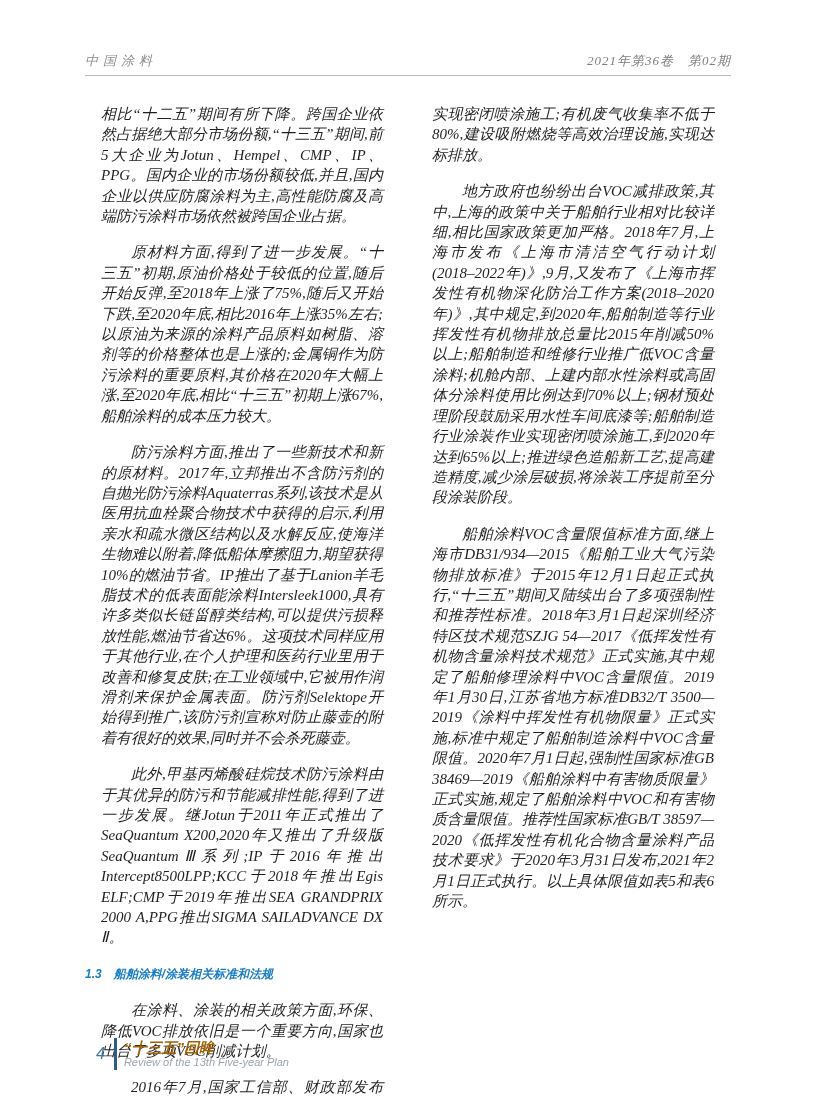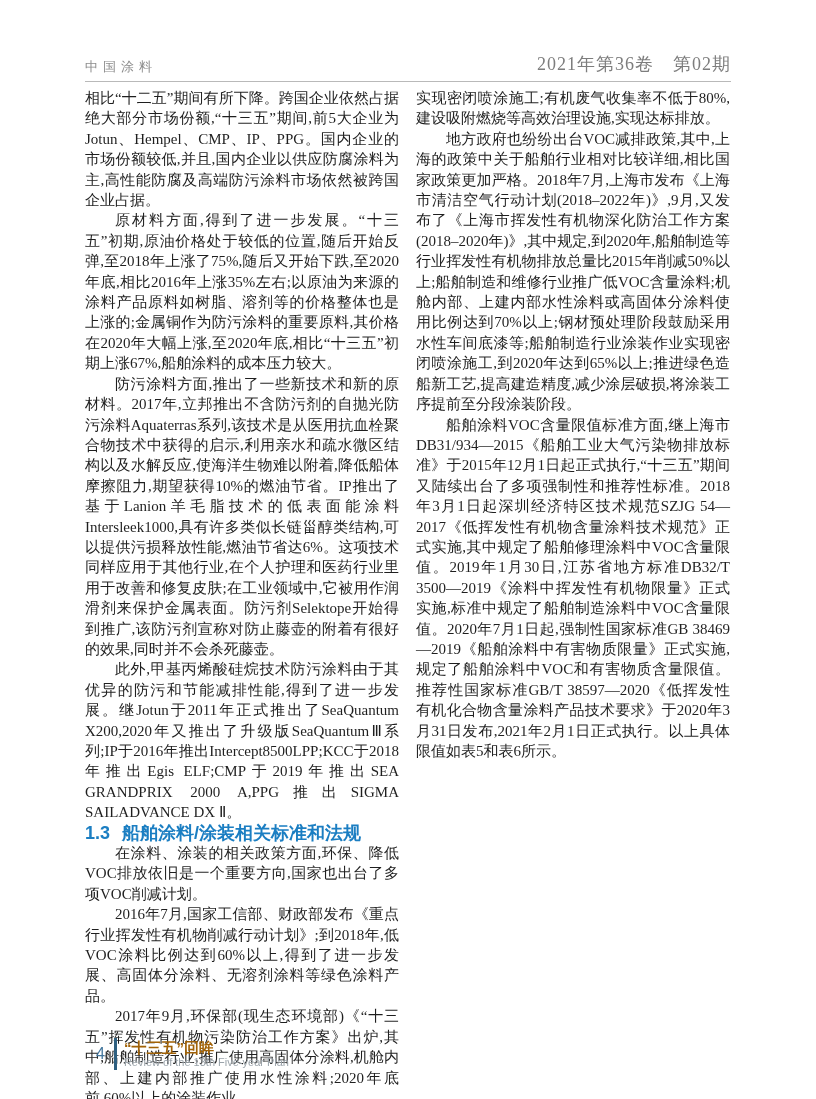--- a/index.html
+++ b/index.html
@@ -7,69 +7,70 @@
     padding: 0;
     background: #ffffff;
   }
   .page {
     position: relative;
     width: 816px;
     height: 1099px;
     background: #ffffff;
     overflow: hidden;
     font-family: "Liberation Serif", serif;
+    font-style: italic;
   }
   .page-header {
     position: absolute;
     top: 52px;
     left: 85px;
     width: 646px;
     display: flex;
     justify-content: space-between;
     align-items: flex-end;
     border-bottom: 1px solid #b9b9b9;
     padding-bottom: 5px;
   }
   .journal-name {
     font-size: 13px;
     color: #8c8c8c;
     letter-spacing: 5px;
   }
   .issue-info {
-    font-size: 18px;
+    font-size: 13px;
     color: #7d7d7d;
     letter-spacing: 1px;
   }
   .columns {
     position: absolute;
     top: 88px;
     left: 85px;
     width: 646px;
     display: flex;
     gap: 17px;
   }
   .col {
     width: 314px;
     font-size: 15px;
     line-height: 20.4px;
     text-align: justify;
     color: #1f1f1f;
   }
   .col p {
-    margin: 0;
+    margin: 16px;
     text-indent: 2em;
   }
   .col p.no-indent {
     text-indent: 0;
   }
   .section-heading {
     margin: 0;
     font-family: "Liberation Sans", sans-serif;
     font-weight: bold;
-    font-size: 18px;
+    font-size: 12px;
     line-height: 20.4px;
     color: #1b7ec2;
   }
   .section-heading .sec-num {
     margin-right: 12px;
   }
   .page-footer {
     position: absolute;
     left: 96px;
     top: 1038px;

